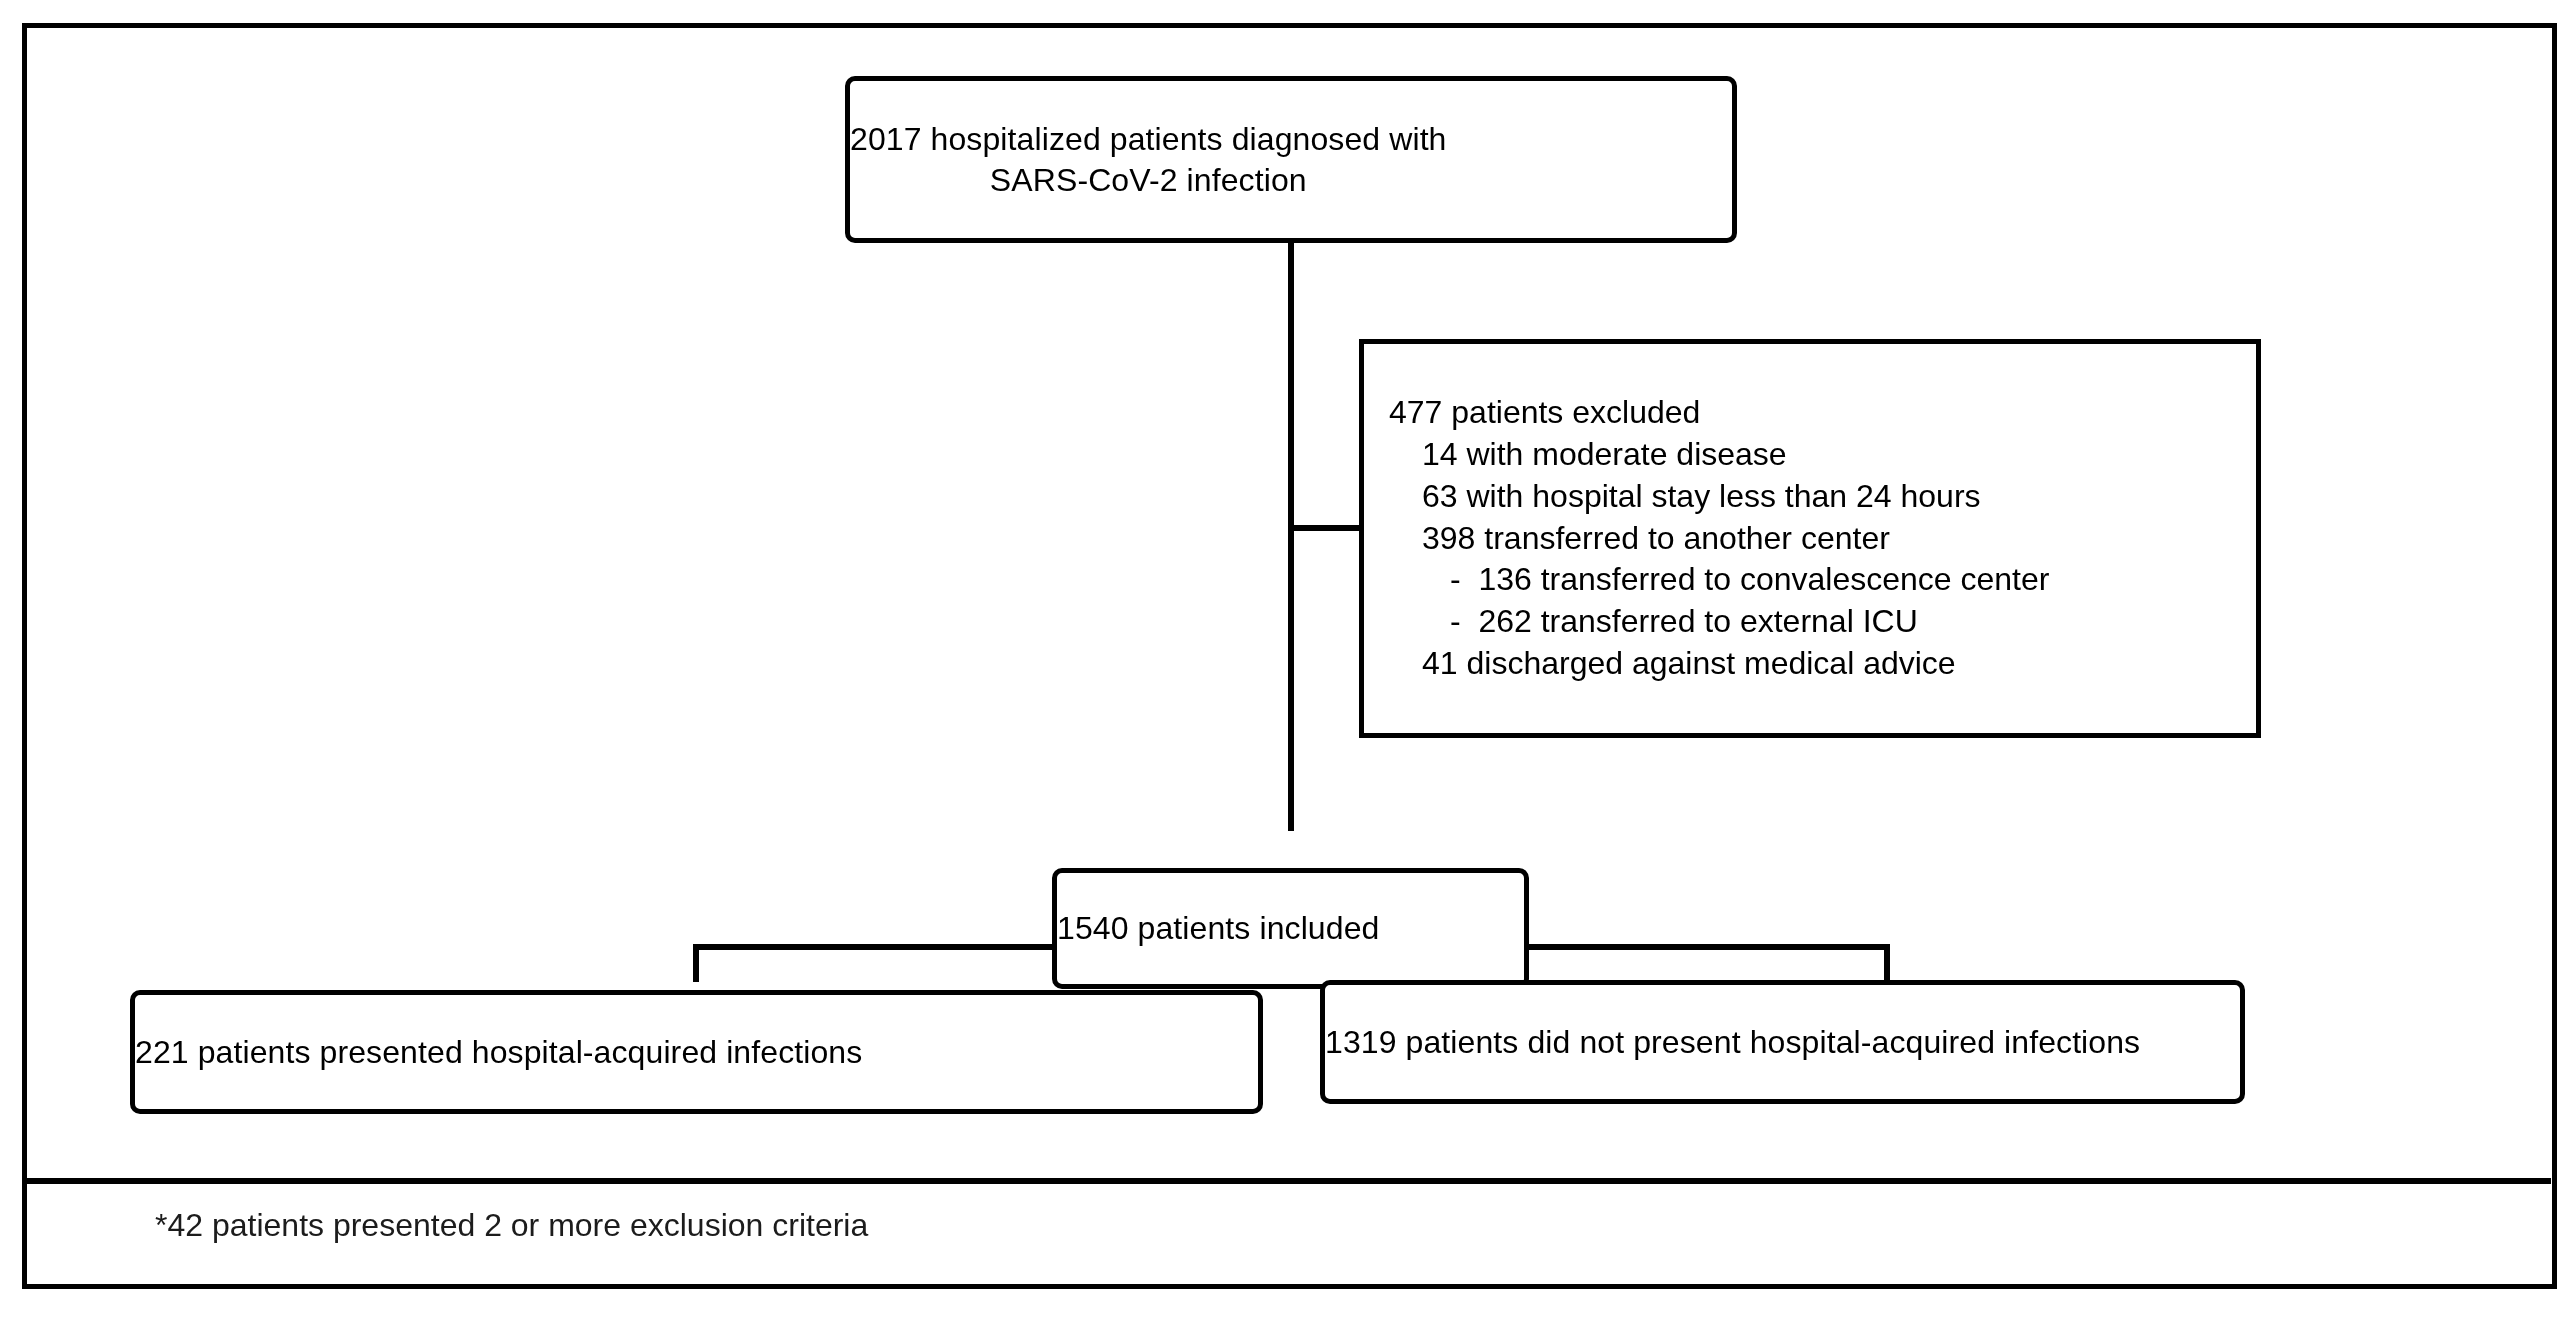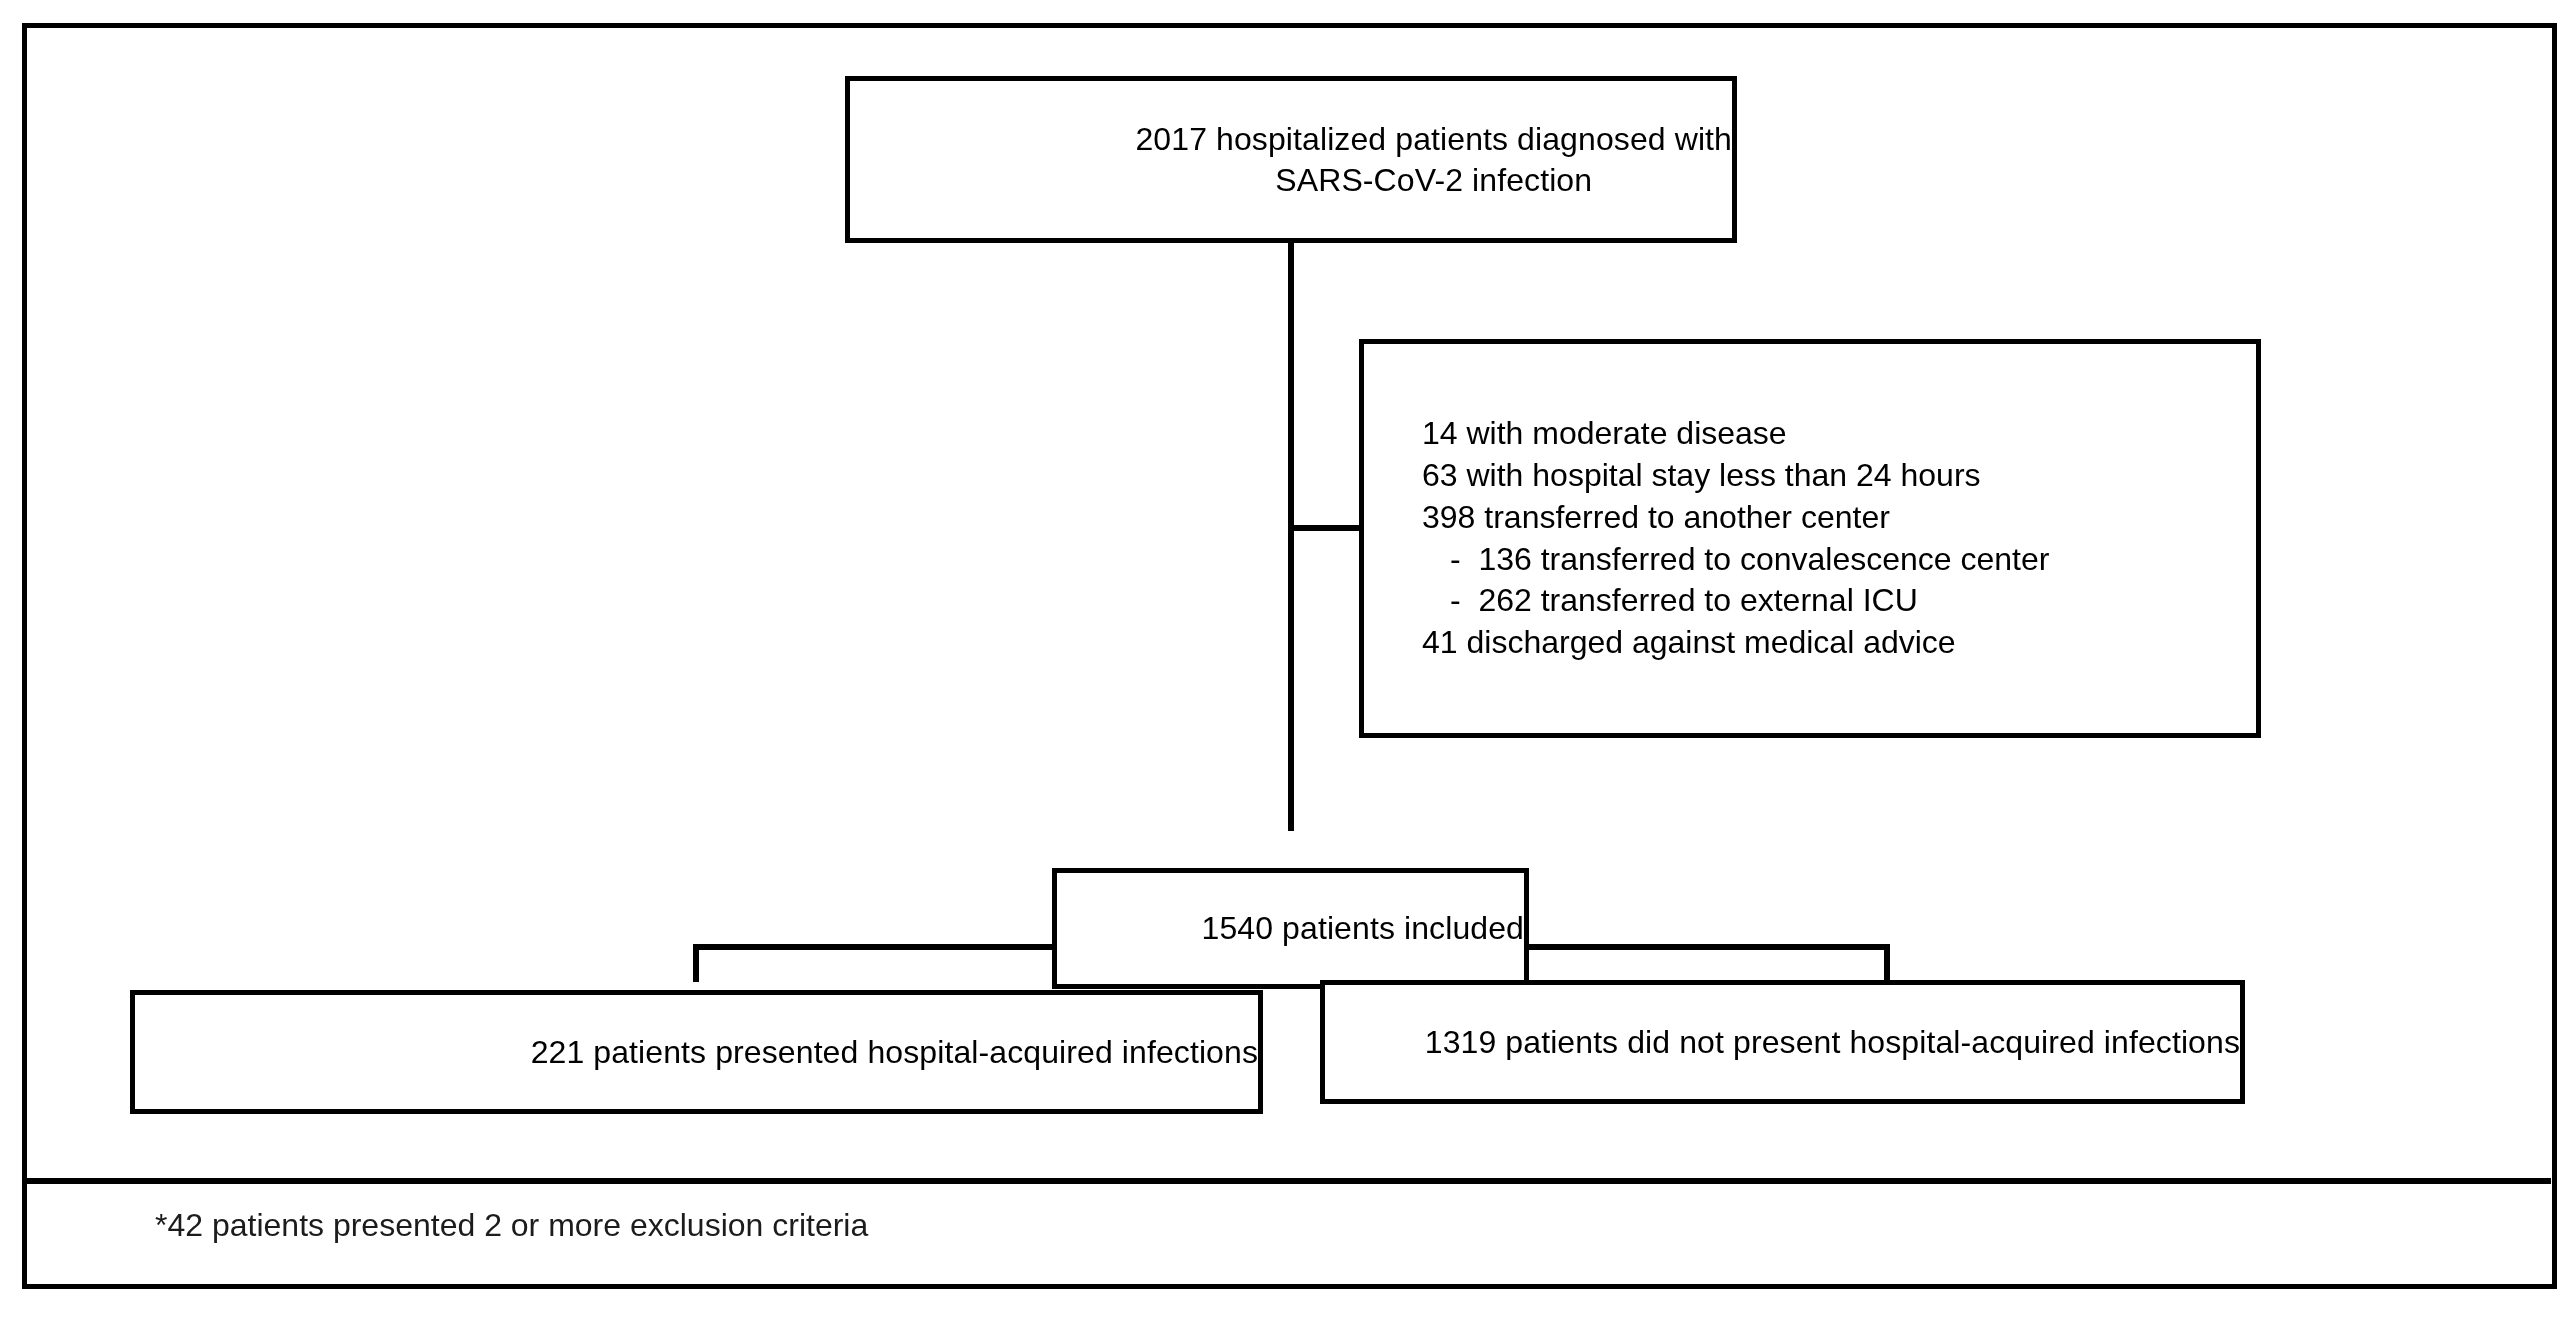--- a/index.html
+++ b/index.html
@@ -42,21 +42,21 @@
   
   .fbox {
     position: absolute;
     box-sizing: border-box;
     border: 5.7px solid #000000;
     background: #ffffff;
     display: flex;
     align-items: center;
     z-index: 3;
   }
-  .fbox.center { justify-content: flex-end; }
+  .fbox.center { justify-content: flex-start; border-radius: 10px; }
   .fbox .boxtext {
     font-size: 32px;
     line-height: 1.28;
     letter-spacing: 0.1px;
     color: #000000;
     white-space: pre-line;
   }
   .fbox.center .boxtext { text-align: center; }
 
   
@@ -181,20 +181,21 @@
   <div class="ln" id="bracket-left"></div>
   <div class="ln" id="bracket-right"></div>
 
   <div class="fbox center" id="box-top">
     <div class="boxtext">2017 hospitalized  patients diagnosed with
 SARS-CoV-2 infection</div>
   </div>
 
   <div class="fbox" id="box-excluded">
     <div class="exc-list">
+      <div class="exc-line">477 patients excluded</div>
       <div class="exc-line lvl1">14 with moderate disease</div>
       <div class="exc-line lvl1">63 with hospital stay less than 24 hours</div>
       <div class="exc-line lvl1">398 transferred to another center</div>
       <div class="exc-line lvl2">-  136 transferred to convalescence center</div>
       <div class="exc-line lvl2">-  262 transferred to external ICU</div>
       <div class="exc-line lvl1">41 discharged against medical advice</div>
     </div>
   </div>
 
   <div class="fbox center" id="box-included">

